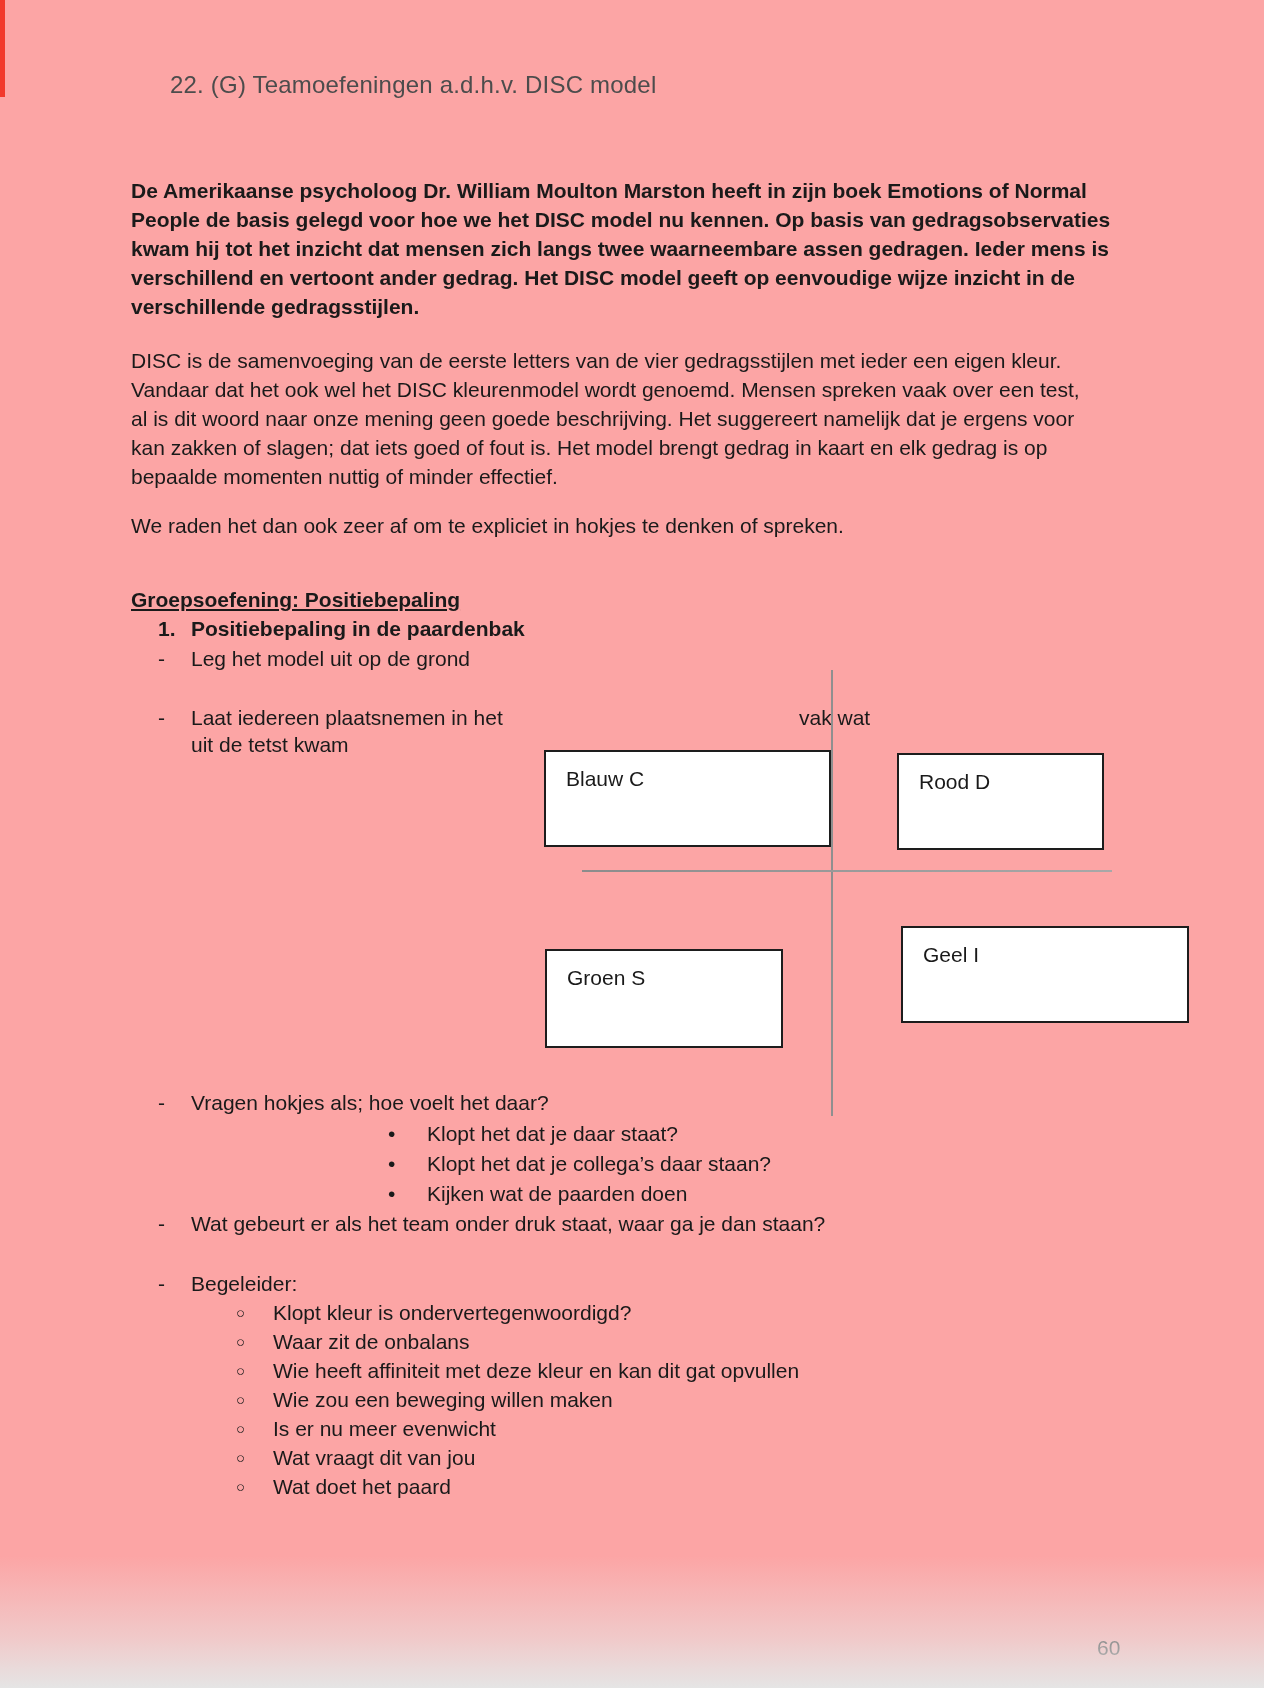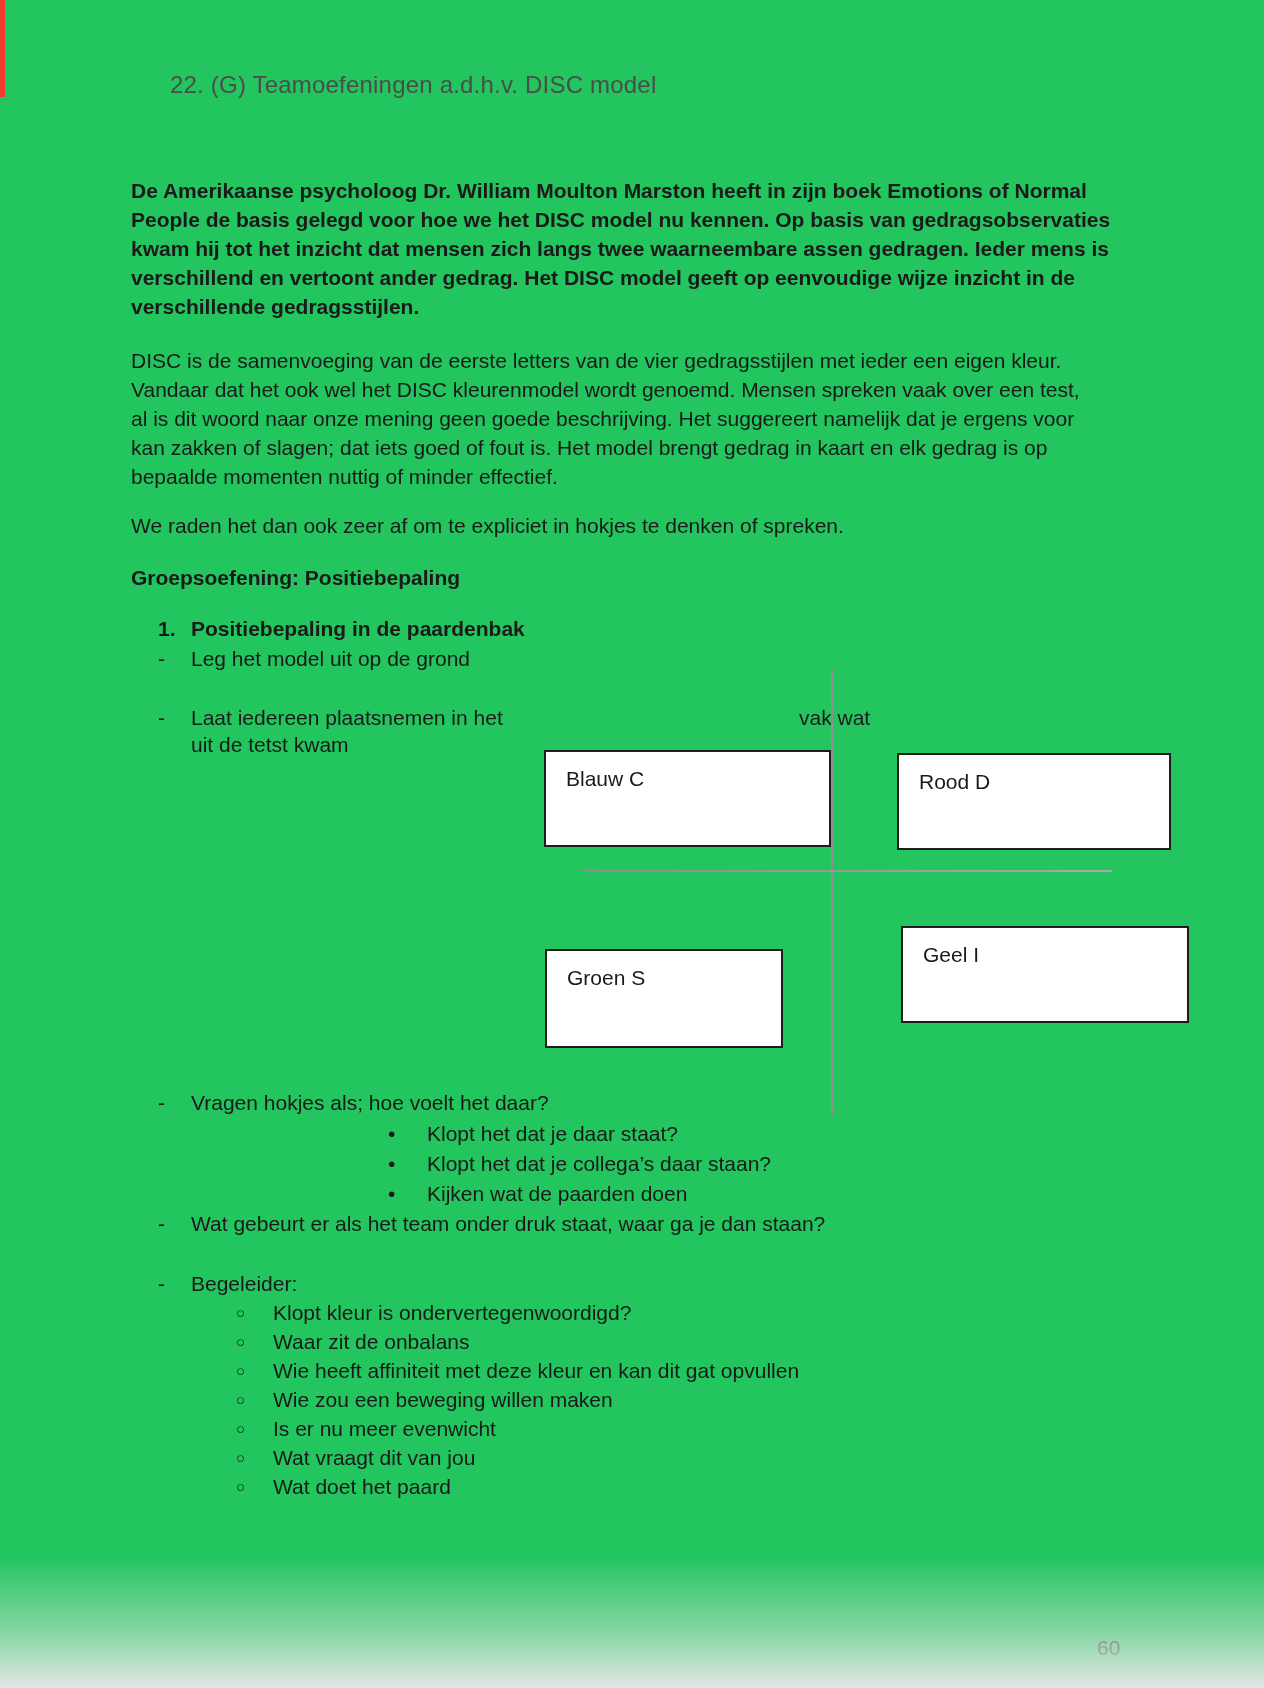--- a/index.html
+++ b/index.html
@@ -1,41 +1,41 @@
 <!DOCTYPE html>
 <html><head>
 <meta charset="utf-8">
 <style>
   html, body { margin:0; padding:0; background:#ffffff; }
   .page {
     position:relative;
     width:1264px; height:1688px;
-    background:#22c55e;
+    background:#fca5a5;
     overflow:hidden;
     font-family:"Liberation Sans", sans-serif;
     color:#1a1a1a;
     font-size:21px;
   }
   .red-mark {
     position:absolute; left:0; top:0; width:5px; height:97px;
     background:#f2392c;
   }
   .title {
     position:absolute; left:170px; top:71px; margin:0;
     font-size:24px; font-weight:normal; color:#4c4c4c;
     white-space:nowrap; letter-spacing:0.2px;
   }
   .para { position:absolute; left:131px; width:1060px; }
   .line { height:29px; line-height:29px; white-space:nowrap; }
   .p1 { top:176px;font-weight:bold; }
   .p2 { top:346px; }
   .p3 { top:511px; }
   .subheading {
-    position:absolute; left:131px; top:563px;
-    height:29px; line-height:29px; font-weight:bold; white-space:nowrap;
+    position:absolute; left:131px; top:585px;
+    height:29px; line-height:29px; font-weight:bold; white-space:nowrap;text-decoration:underline;
   }
   .li { position:absolute; left:0; width:1264px; height:29px; line-height:29px; }
   .li span { position:absolute; white-space:nowrap; }
   .m  { left:158px; }
   .t  { left:191px; }
   .mb { left:388px; }
   .tb { left:427px; }
   .mo { left:236px; font-size:15px; }
   .to { left:273px; }
   .bold { font-weight:bold; }
@@ -68,21 +68,21 @@
   }
   .qbox {
     position:absolute; box-sizing:border-box;
     border:2px solid #1d1d1d; background:#ffffff;
   }
   .qbox .qlabel {
     display:block; margin:12px 0 0 20px;
     height:29px; line-height:29px; white-space:nowrap;
   }
   .q-blauw { left:544px; top:750px; width:287px; height:97px; }
-  .q-rood  { left:897px; top:753px; width:274px; height:97px; }
+  .q-rood  { left:897px; top:753px; width:207px; height:97px; }
   .q-groen { left:545px; top:949px; width:238px; height:99px; }
   .q-geel  { left:901px; top:926px; width:288px; height:97px; }
   .page-num {
     position:absolute; left:1097px; top:1633px;
     height:29px; line-height:29px; font-size:21px;
   }
   .bottom-fade {
     position:absolute; left:0; top:1556px; width:1264px; height:132px;
     background:linear-gradient(180deg, rgba(232,232,232,0) 0%, rgba(231,231,231,0.55) 62%, #e5e5e5 100%);
     pointer-events:none;

